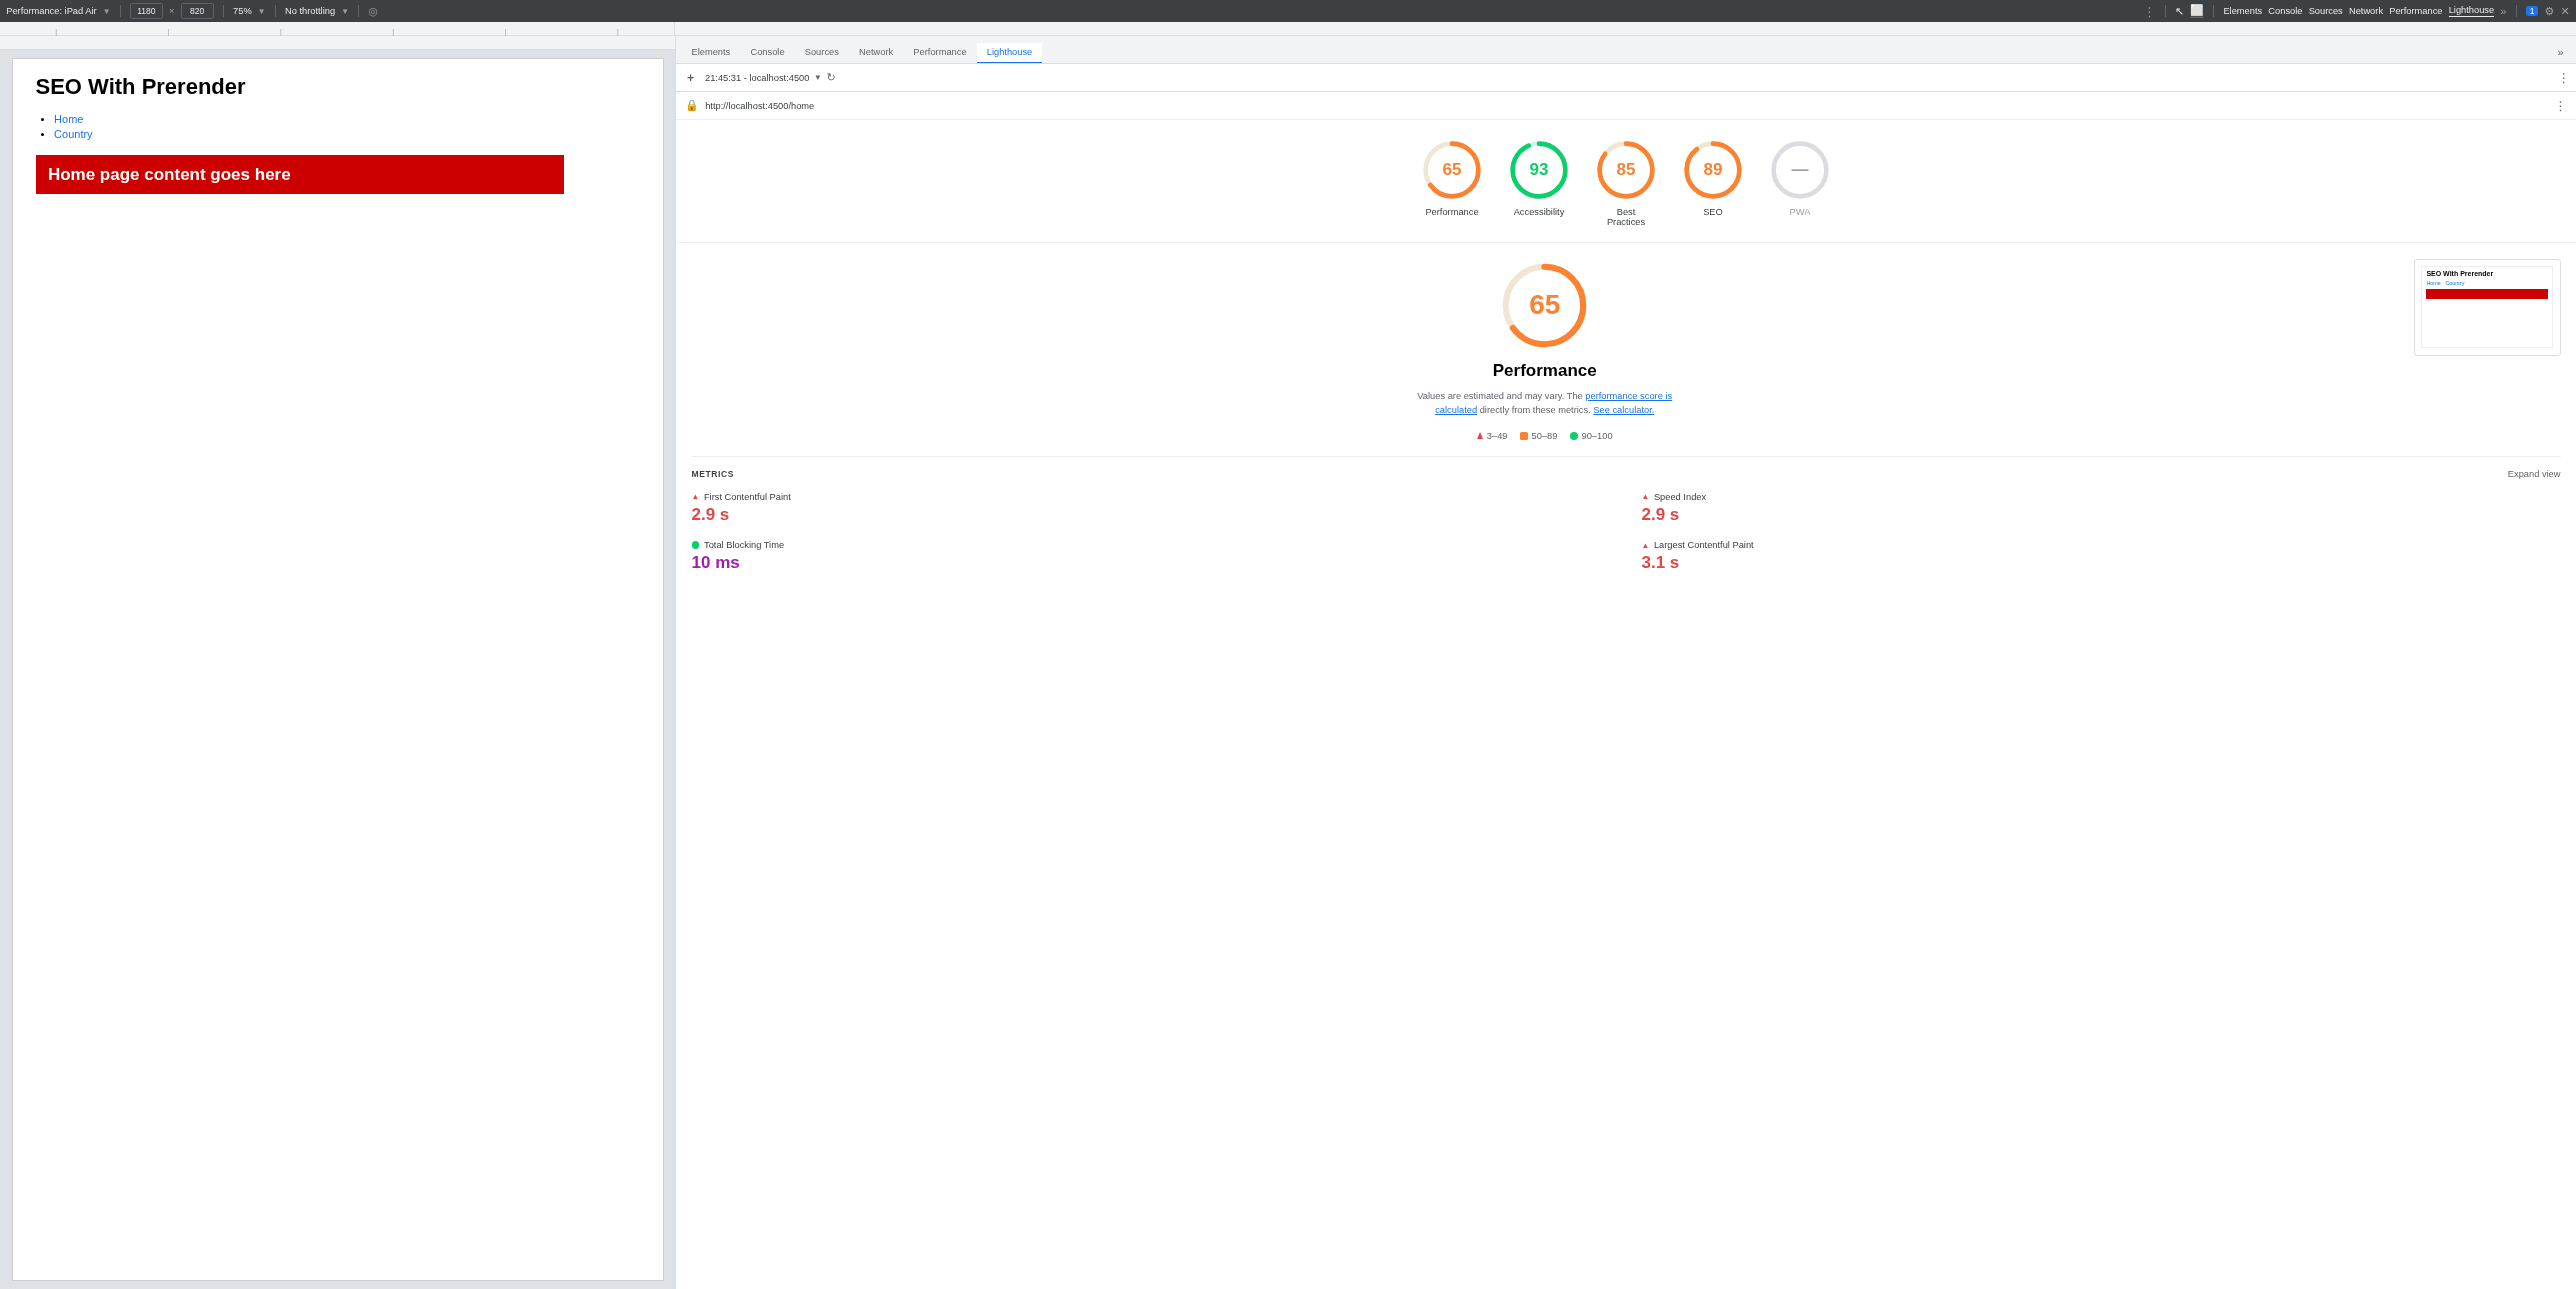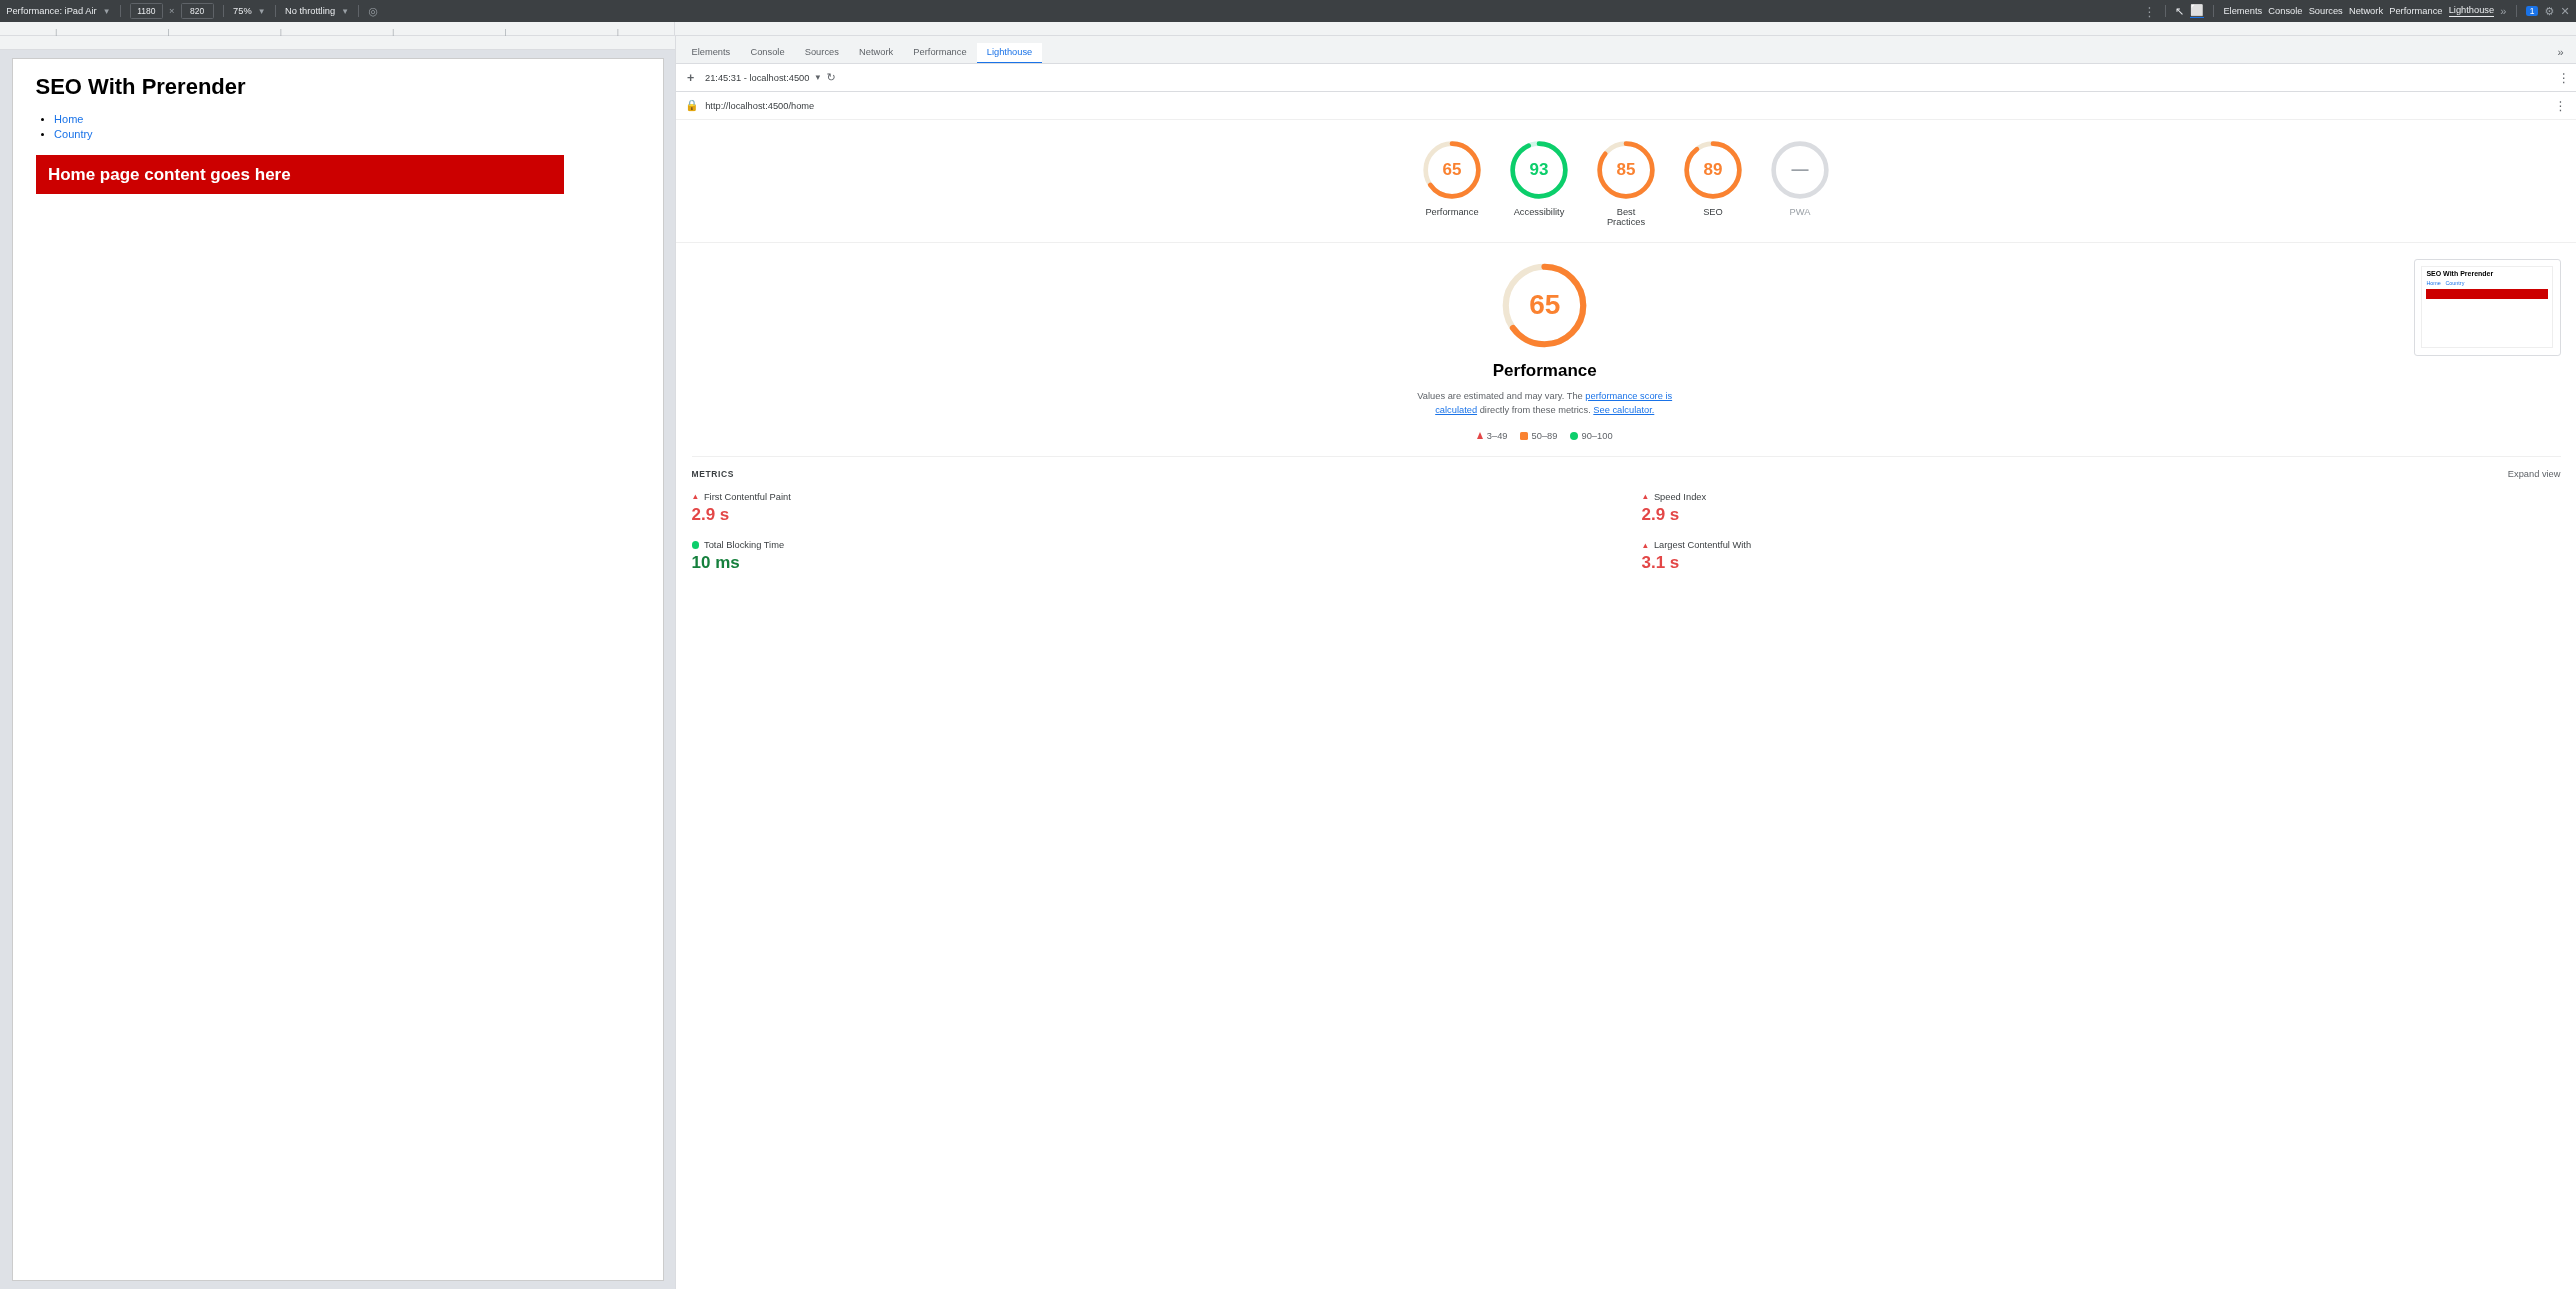--- a/index.html
+++ b/index.html
@@ -99,21 +99,21 @@
     .metrics-header { display: flex; align-items: center; justify-content: space-between; margin-bottom: 12.4px; }
     .metrics-title { font-size: 8.5px; font-weight: 600; color: #3c4043; letter-spacing: 0.6px; text-transform: uppercase; }
     .expand-view-btn { font-size: 9.3px; color: #5f6368; cursor: pointer; background: none; border: none; }
 
     .metrics-grid { display: grid; grid-template-columns: 1fr 1fr; gap: 15.5px 31px; }
     .metric-item { display: flex; flex-direction: column; gap: 3.1px; }
     .metric-header { display: flex; align-items: center; gap: 4.7px; }
     .metric-name { font-size: 9.3px; color: #3c4043; }
     .metric-value-red { font-size: 17px; font-weight: bold; color: #e34646; }
     .metric-value-orange { font-size: 17px; font-weight: bold; color: #fa8231; }
-    .metric-value-green { font-size: 17px; font-weight: bold; color: #15803d; }
+    .metric-value-green { font-size: 17px; font-weight: bold; color: #a21caf; }
   </style>
 </head>
 <body>
 
 <div class="toolbar">
   <span class="device-select">Performance: iPad Air</span>
   <span style="color:#9aa0a6;font-size:7.8px;">▼</span>
   <div class="toolbar-separator"></div>
   <input class="dimension-input" value="1180" style="">
   <span class="x-label">×</span>
@@ -344,21 +344,21 @@
             <div class="metric-header">
               <span style="color:#0cce6b;font-size:7.8px;display:inline-block;width:7.8px;height:7.8px;background:#0cce6b;border-radius:50%;"></span>
               <span class="metric-name">Total Blocking Time</span>
             </div>
             <span class="metric-value-green">10 ms</span>
           </div>
 
           <div class="metric-item">
             <div class="metric-header">
               <span style="color:#e34646;font-size:7.8px;">▲</span>
-              <span class="metric-name">Largest Contentful With</span>
+              <span class="metric-name">Largest Contentful Paint</span>
             </div>
             <span class="metric-value-red">3.1 s</span>
           </div>
 
 
         </div>
       </div>
 
     </div>
   </div>

